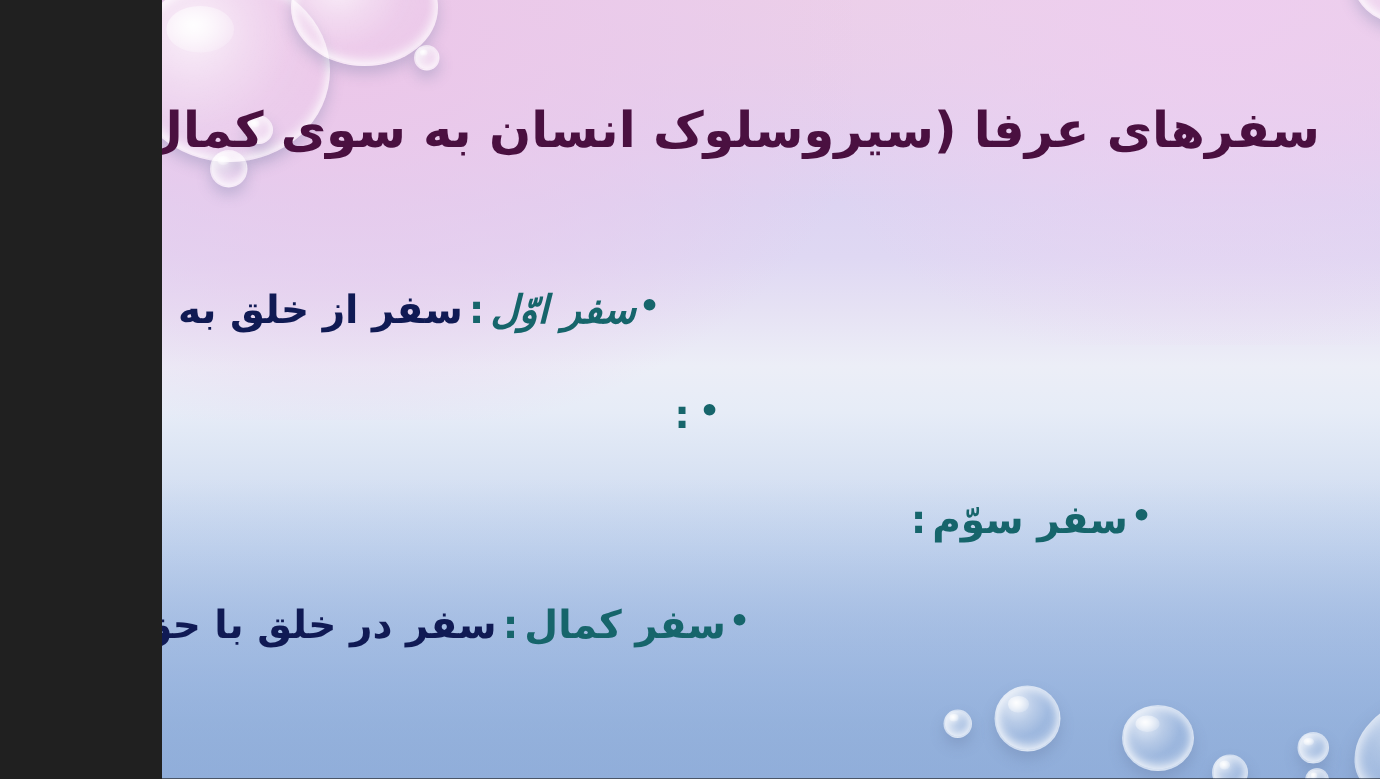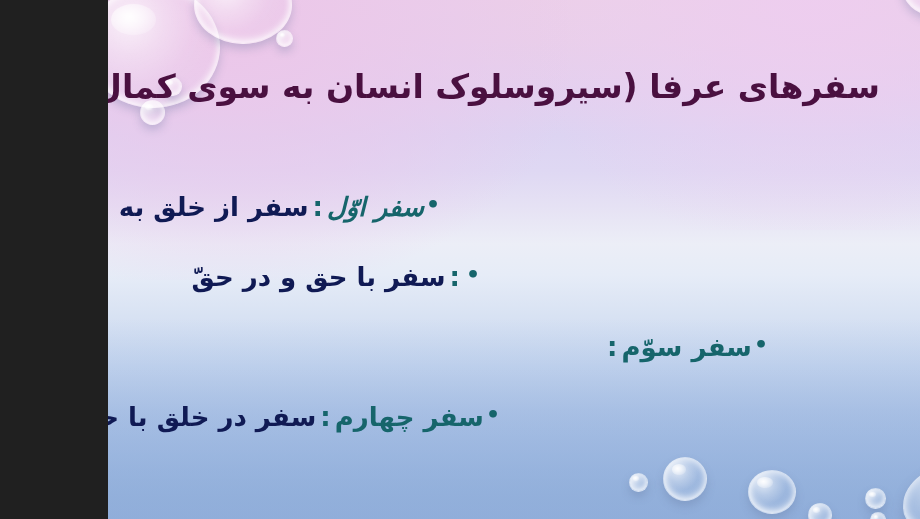--- a/index.html
+++ b/index.html
@@ -225,30 +225,29 @@
     <div class="bullet-line indent-1">
       <span class="bullet-marker" style="color: rgb(22, 101, 107);">•</span>
       <span class="bullet-label" style="color: rgb(22, 101, 107); font-style: italic;">سفر اوّل</span>
       <span class="bullet-sep" style="color: rgb(22, 101, 107);">:</span>
       <span class="bullet-body" style="color: rgb(16, 26, 84);">سفر از خلق به حقّ</span>
     </div>
 
     <div class="bullet-line indent-2">
       <span class="bullet-marker" style="color: rgb(22, 101, 107);">•</span>
       <span class="bullet-sep" style="color: rgb(22, 101, 107);">:</span>
-      <span class="bullet-body" style="color: rgb(16, 26, 84);">سفر با حق و در حقّ</span>
     </div>
 
     <div class="bullet-line indent-3">
       <span class="bullet-marker" style="color: rgb(22, 101, 107);">•</span>
       <span class="bullet-label" style="color: rgb(22, 101, 107); text-align: center;">سفر سوّم</span>
       <span class="bullet-sep" style="color: rgb(22, 101, 107);">:</span>
     </div>
 
     <div class="bullet-line indent-4">
       <span class="bullet-marker" style="color: rgb(22, 101, 107);">•</span>
-      <span class="bullet-label" style="color: rgb(22, 101, 107);">سفر چهارم</span>
+      <span class="bullet-label" style="color: rgb(22, 101, 107);">سفر کمال</span>
       <span class="bullet-sep" style="color: rgb(22, 101, 107);">:</span>
       <span class="bullet-body" style="color: rgb(16, 26, 84);">سفر در خلق با حقّ</span>
     </div>
 
   </div>
 </div>
 
 </body></html>

